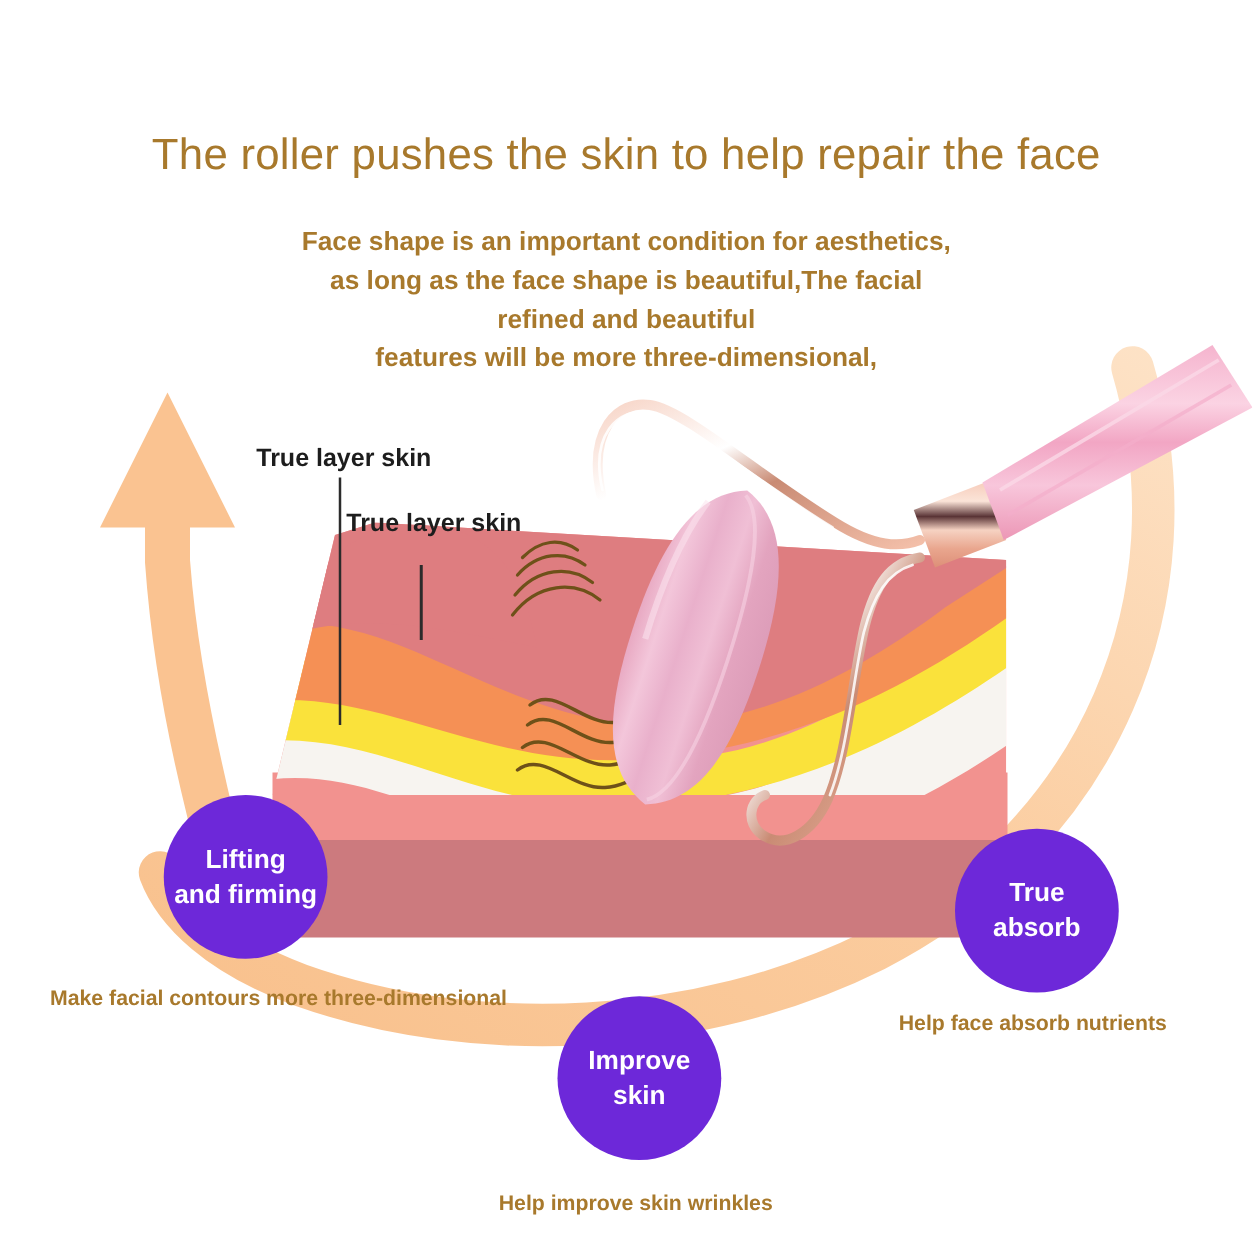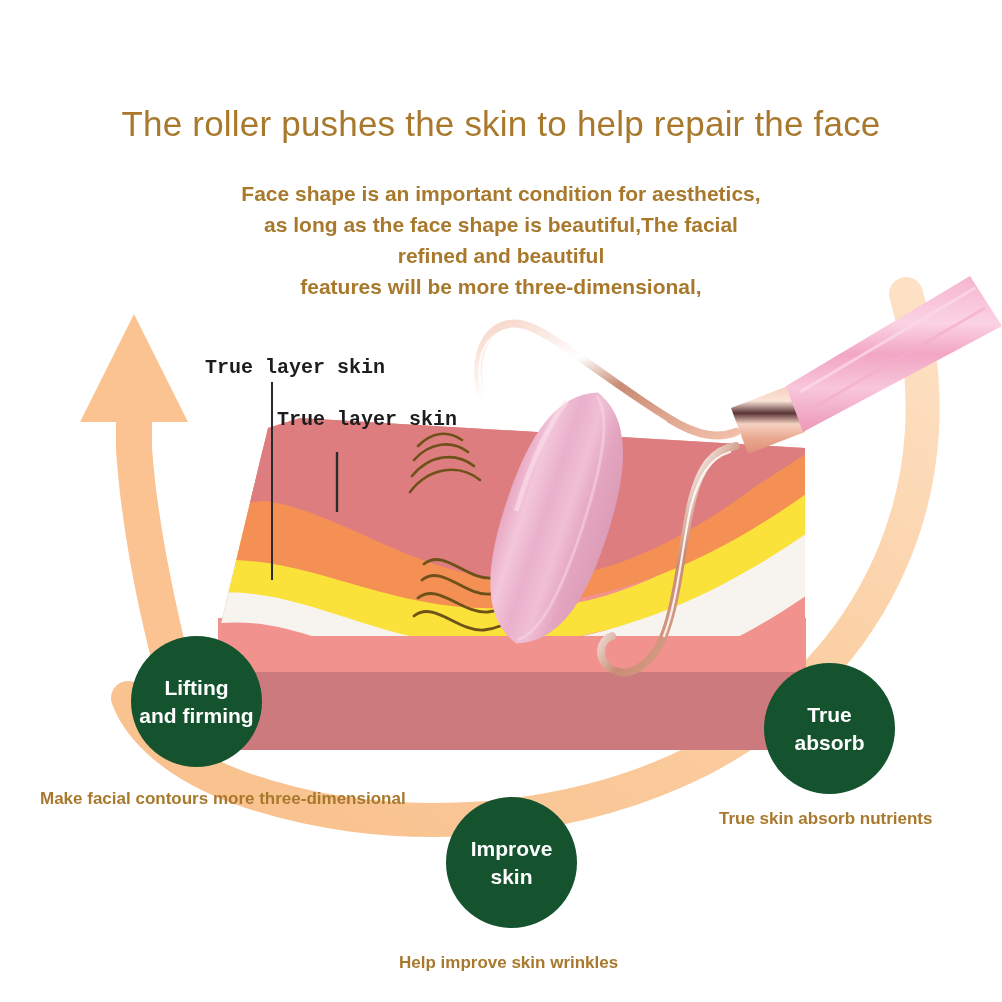--- a/index.html
+++ b/index.html
@@ -28,29 +28,28 @@
     color:#a8792c;
   }
   #subtitle div{white-space:nowrap;}
 
   .skin-label{
     position:absolute;
     color:#1d1d1d;
     font-size:20px;
     font-weight:700;
     white-space:nowrap;
-    font-family:Liberation Mono, monospace;
   }
   #skin-label-1{left:205px; top:348px;}
   #skin-label-2{left:277px; top:400px;}
 
   .circle{
     position:absolute;
     border-radius:50%;
-    background:#14532d;
+    background:#6d28d9;
     color:#ffffff;
     display:flex;
     align-items:center;
     justify-content:center;
     text-align:center;
     font-size:21px;
     font-weight:600;
     line-height:28px;
     box-sizing:border-box;
   }
@@ -269,15 +268,15 @@
 
   <div id="circle-absorb" class="circle">
     <span>
       <span>True</span><br>
       <span>absorb</span>
     </span>
   </div>
 
   <div id="caption-lifting" class="caption">Make facial contours more three-dimensional</div>
   <div id="caption-improve" class="caption">Help improve skin wrinkles</div>
-  <div id="caption-absorb" class="caption">True skin absorb nutrients</div>
+  <div id="caption-absorb" class="caption">Help face absorb nutrients</div>
 
 </div>
 
 </body></html>

